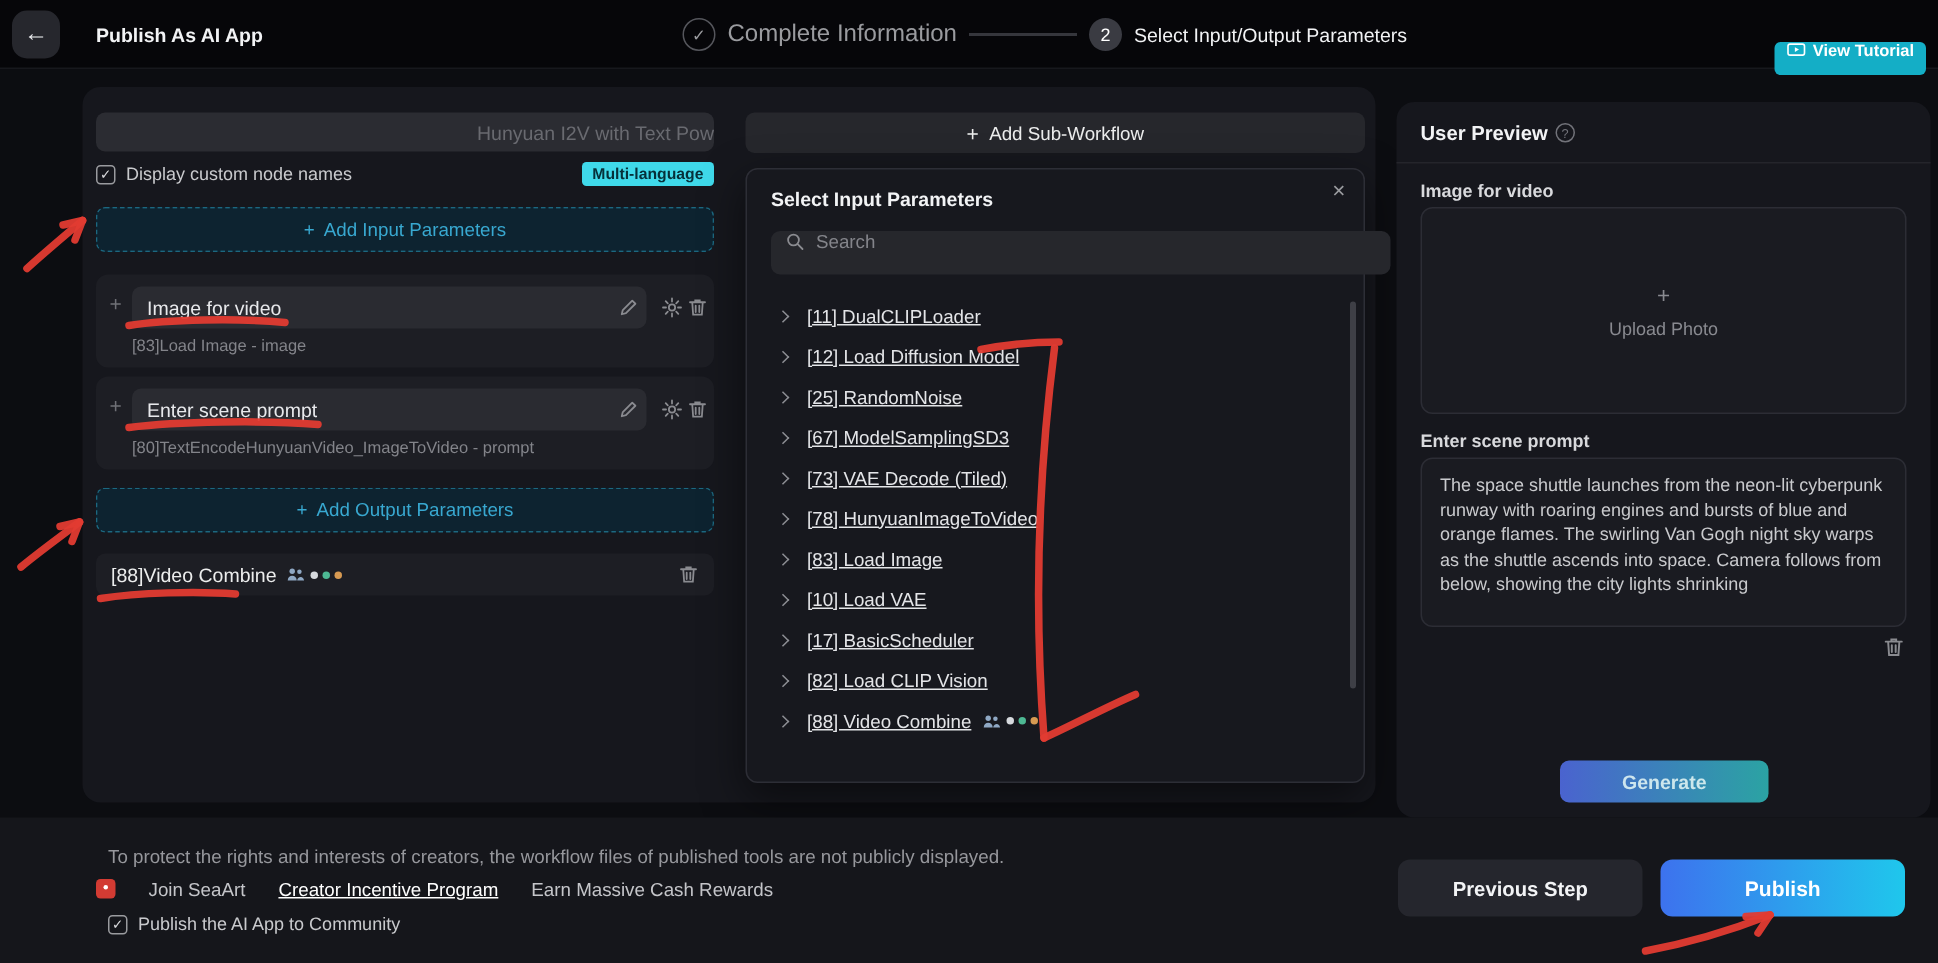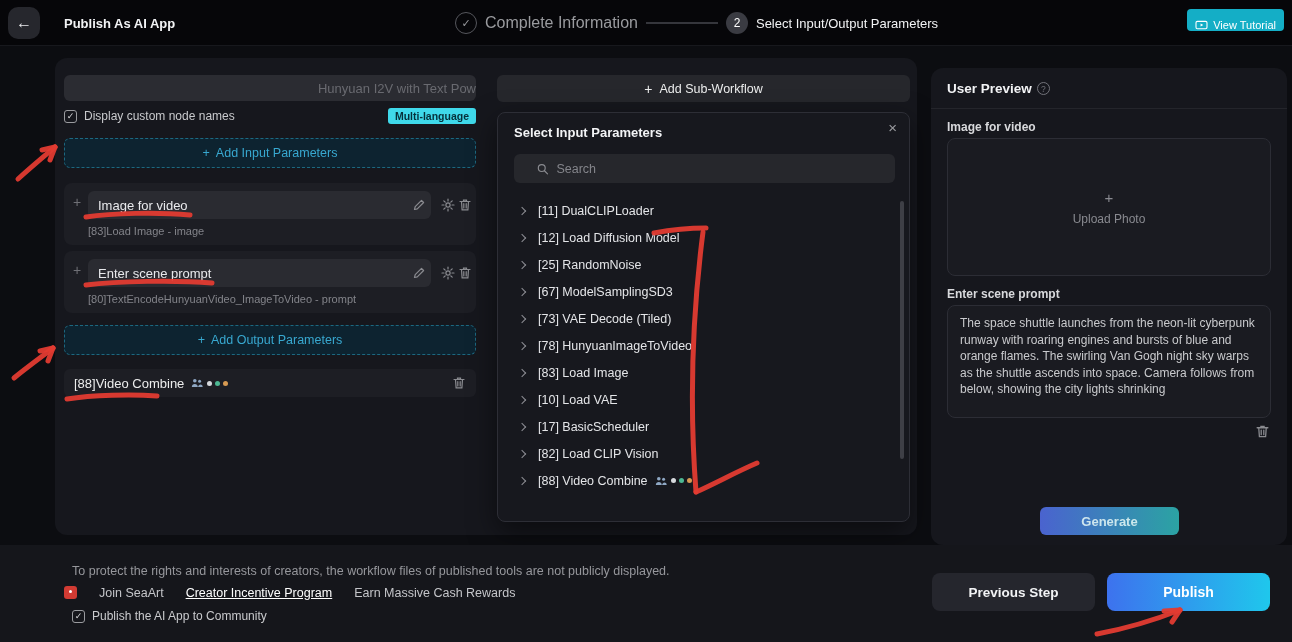--- a/index.html
+++ b/index.html
@@ -10,21 +10,21 @@
   .topbar { position:absolute; top:0; left:0; width:1292px; height:46px; background:#060609; border-bottom:1px solid #17181d; }
   .back-btn { position:absolute; left:8px; top:7px; width:32px; height:32px; border-radius:10px; background:#26272d; color:#e8e9ec; font-size:16px; display:flex; align-items:center; justify-content:center; cursor:pointer; }
   .app-title { position:absolute; left:64px; top:16px; color:#f2f3f5; font-size:13px; font-weight:700; }
   .stepper { position:absolute; left:455px; top:0; height:46px; display:flex; align-items:center; gap:8px; }
   .step-circle { width:22px; height:22px; border-radius:50%; display:flex; align-items:center; justify-content:center; font-size:11px; }
   .step-done { border:1.5px solid #55565c; color:#9a9b9f; }
   .step-num { background:#3a3b42; color:#fff; font-size:12px; }
   .step-label1 { color:#9a9b9f; font-size:16px; }
   .step-label2 { color:#f2f3f5; font-size:13px; font-weight:500; }
   .step-line { width:72px; height:1.5px; background:#35363c; }
-  .tutorial-btn { position:absolute; right:8px; top:9px; height:22px; padding:0 8px; background:#14aec6; border-radius:4px; display:flex; align-items:flex-end; gap:5px; color:#fff; font-size:11px; font-weight:400; cursor:pointer; }
+  .tutorial-btn { position:absolute; right:8px; top:28px; height:22px; padding:0 8px; background:#14aec6; border-radius:4px; display:flex; align-items:flex-start; gap:5px; color:#fff; font-size:11px; font-weight:700; cursor:pointer; }
 
   
   .card { position:absolute; background:#16171d; border-radius:12px; }
   .card-main { left:55px; top:58px; width:862px; height:477px; }
   .card-preview { left:931px; top:68px; width:356px; height:477px; }
 
   
   .wf-name { position:absolute; left:9px; top:17px; width:412px; height:26px; background:#2b2c32; border:none; border-radius:6px; color:#696a70; font-size:13px; text-align:right; outline:none; font-family:"Liberation Sans",sans-serif; }
   .cb-row { position:absolute; left:9px; top:50px; width:412px; display:flex; align-items:center; }
   .cb { width:13px; height:13px; border-radius:3px; border:1px solid #9a9b9f; display:flex; align-items:center; justify-content:center; font-size:9px; color:#d8d9dc; flex:none; cursor:pointer; }
@@ -47,27 +47,27 @@
   .dot { width:5px; height:5px; border-radius:50%; display:inline-block; }
   .d1 { background:#d6d9dd; } .d2 { background:#4db893; } .d3 { background:#d79a52; }
   .vc-trash { margin-left:auto; width:14px; height:14px; cursor:pointer; }
 
   
   .subwf-btn { position:absolute; left:442px; top:17px; width:413px; height:27px; background:#26272c; border-radius:6px; color:#eceded; font-size:12.5px; display:flex; align-items:center; justify-content:center; gap:7px; cursor:pointer; }
   .subwf-btn .plus { font-size:14px; color:#eceded; }
   .select-panel { position:absolute; left:442px; top:54px; width:413px; height:410px; background:#17181e; border:1px solid #2d2e36; border-radius:8px; box-shadow:0 10px 28px rgba(0,0,0,.5); }
   .sp-title { position:absolute; left:16px; top:12px; color:#f2f3f5; font-size:13px; font-weight:700; }
   .sp-close { position:absolute; right:12px; top:6px; color:#9a9b9f; font-size:15px; cursor:pointer; }
-  .sp-search { position:absolute; left:16px; top:41px; width:381px; height:29px; background:#26272c; border-radius:6px; display:flex; align-items:center; padding:0 22px; }
+  .sp-search { position:absolute; left:16px; top:41px; width:413px; height:29px; background:#26272c; border-radius:6px; display:flex; align-items:flex-start; padding:0 9px; }
   .sp-search input { background:transparent; border:none; outline:none; color:#c9cacd; font-size:12.5px; margin-left:7px; width:330px; font-family:"Liberation Sans",sans-serif; }
   .sp-search input::placeholder { color:#84858b; }
   .param-list { position:absolute; left:16px; top:84px; width:374px; }
   .list-row { height:27px; display:flex; align-items:center; cursor:pointer; }
   .chev { display:inline-block; width:6px; height:6px; border-top:1.5px solid #8e8f95; border-right:1.5px solid #8e8f95; transform:rotate(45deg); margin-left:5px; flex:none; }
-  .row-label { margin-left:13px; color:#e4e5e8; font-size:12.5px; white-space:nowrap; }
+  .row-label { margin-left:13px; color:#e4e5e8; font-size:12.5px; white-space:nowrap;text-decoration:underline; }
   .scrollbar { position:absolute; right:5px; top:88px; width:4px; height:258px; background:#3e3f46; border-radius:2px; cursor:pointer; }
 
   
   .pv-head { position:absolute; left:16px; top:13px; display:flex; align-items:center; gap:5px; }
   .pv-title { color:#f2f3f5; font-size:13.5px; font-weight:700; }
   .info-icon { width:13px; height:13px; border-radius:50%; border:1px solid #72737a; color:#72737a; font-size:8.5px; display:flex; align-items:center; justify-content:center; cursor:pointer; }
   .pv-divider { position:absolute; left:0; top:40px; width:356px; height:1px; background:#24252b; }
   .pv-label1 { position:absolute; left:16px; top:52px; color:#d8d9dc; font-size:12px; font-weight:600; }
   .upload-box { position:absolute; left:16px; top:70px; width:324px; height:138px; background:#1a1b21; border:1px solid #2c2d35; border-radius:8px; display:flex; flex-direction:column; align-items:center; justify-content:center; gap:6px; cursor:pointer; }
   .upload-plus { color:#898a90; font-size:15px; }

